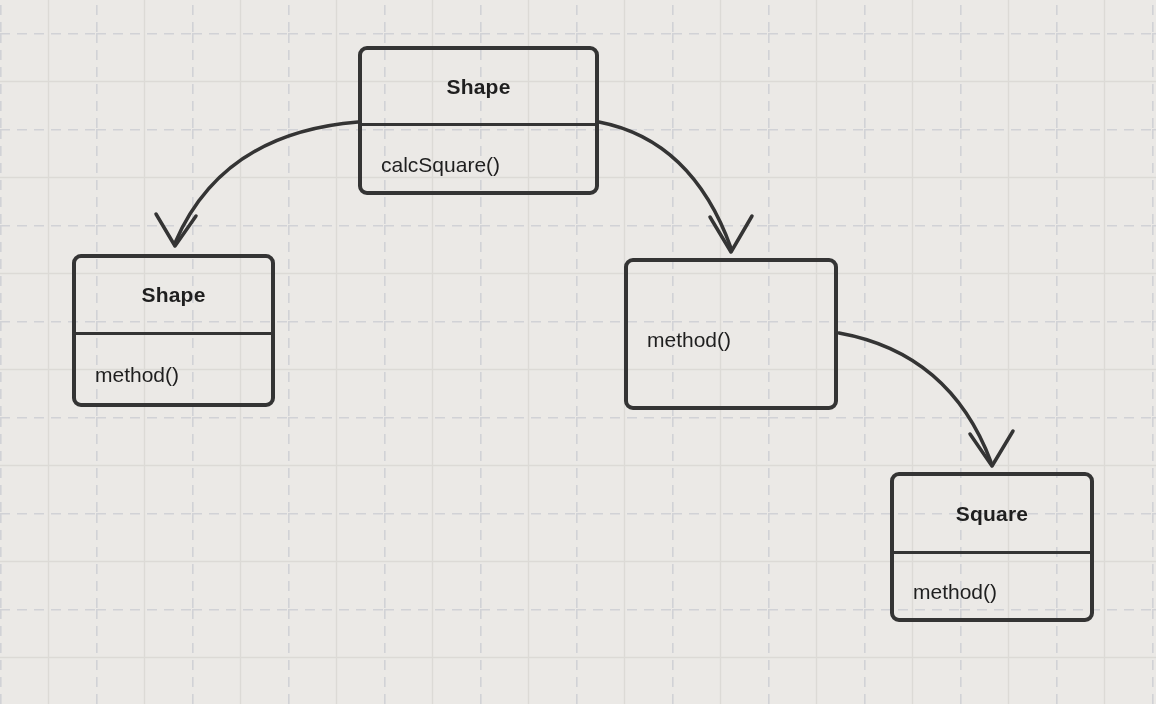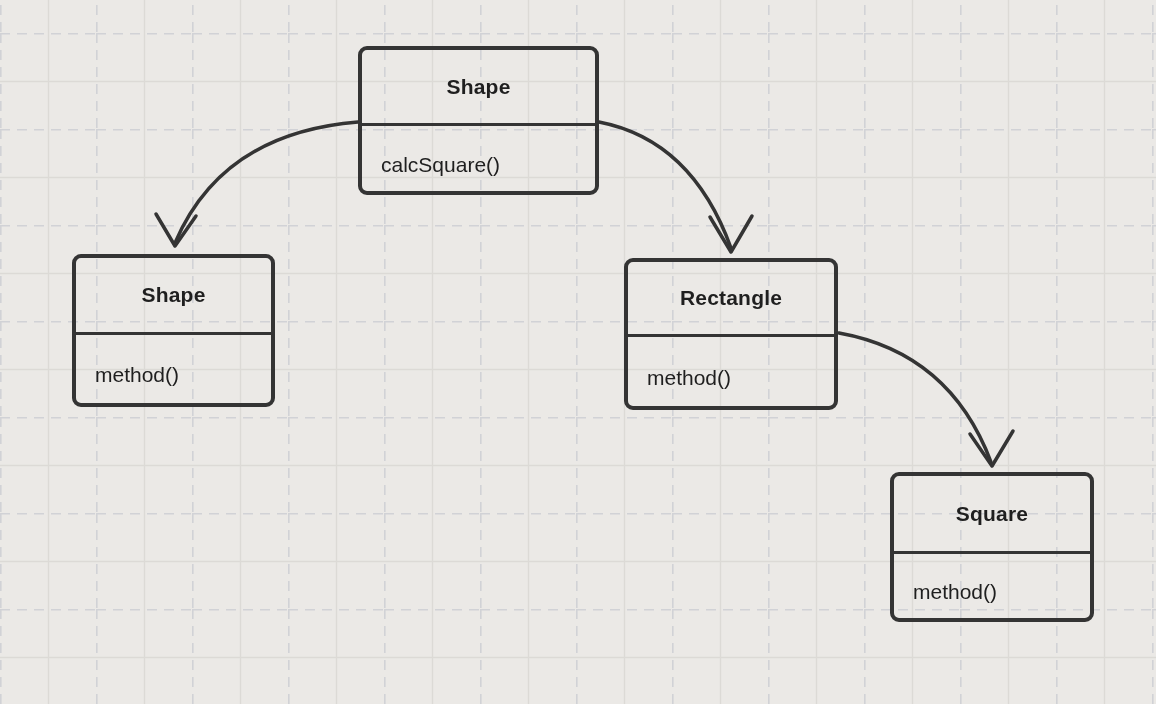--- a/index.html
+++ b/index.html
@@ -104,21 +104,20 @@
   </div>
 
   <div class="node" id="node-circle">
     <div class="node-title">Shape</div>
     <div class="node-body">
       <span>method()</span>
     </div>
   </div>
 
   <div class="node" id="node-rectangle">
-    <div class="node-title">Rectangle</div>
     <div class="node-body">
       <span>method()</span>
     </div>
   </div>
 
   <div class="node" id="node-square">
     <div class="node-title">Square</div>
     <div class="node-body">
       <span>method()</span>
     </div>

